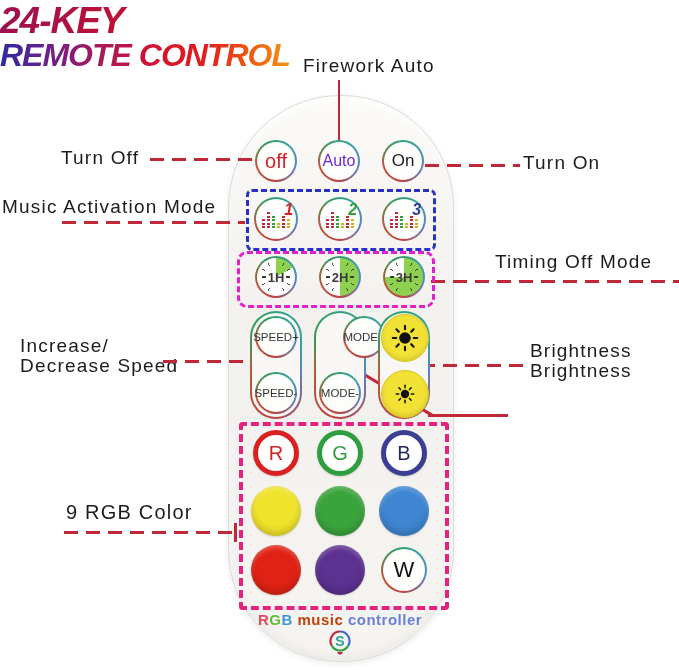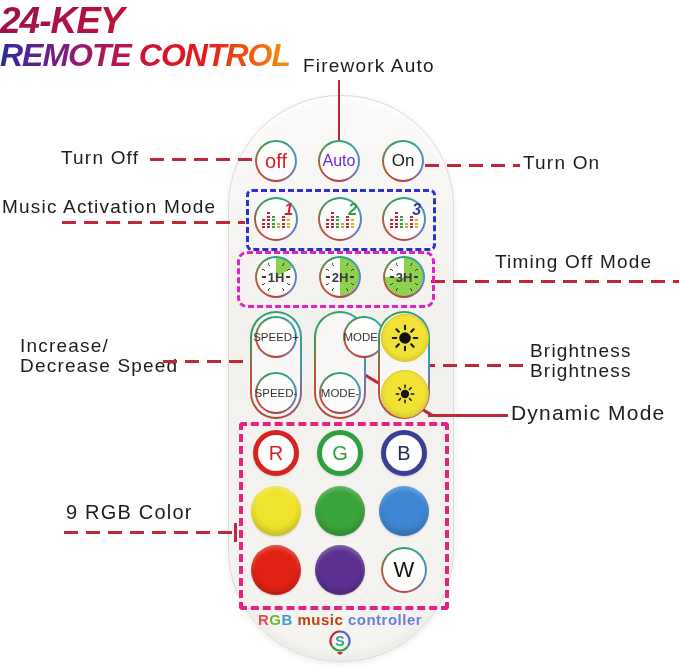--- a/index.html
+++ b/index.html
@@ -139,21 +139,20 @@
   <div class="dash" style="left:163px;top:360px;width:99px;"></div>
   <div class="dot" style="left:260px;top:356px;"></div>
 
   <div class="lbl" style="left:530px;top:341px;line-height:20px;">
     <span>Brightness</span><br>
     <span>Brightness</span>
   </div>
   <div class="dash" style="left:421px;top:364px;width:105px;"></div>
   <div class="dot" style="left:407px;top:361px;"></div>
 
-  <div class="lbl big" style="left:511px;top:401px;">Dynamic Mode</div>
   <div class="dot" style="left:345px;top:360px;"></div>
   <div class="diag" style="left:351px;top:365px;width:95px;transform:rotate(31deg);"></div>
   <div class="solid" style="left:428px;top:414px;width:80px;height:2.5px;"></div>
 
   <div class="lbl" style="left:66px;top:501px;font-size:20px;">9 RGB Color</div>
   <div class="dash" style="left:64px;top:531px;width:171px;"></div>
   <div class="tick-end" style="left:234px;top:523px;"></div>
 
   <div class="bluebox"></div>
   <div class="magbox-timer"></div>

